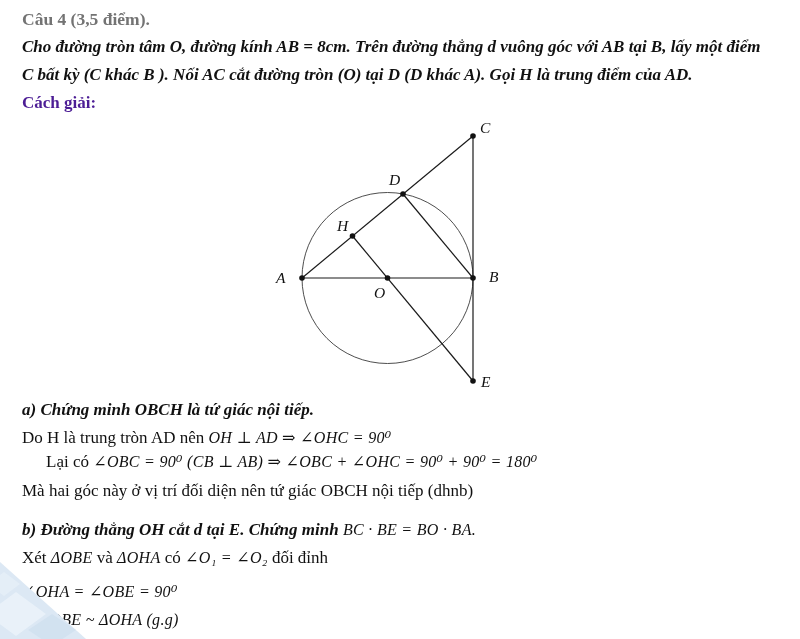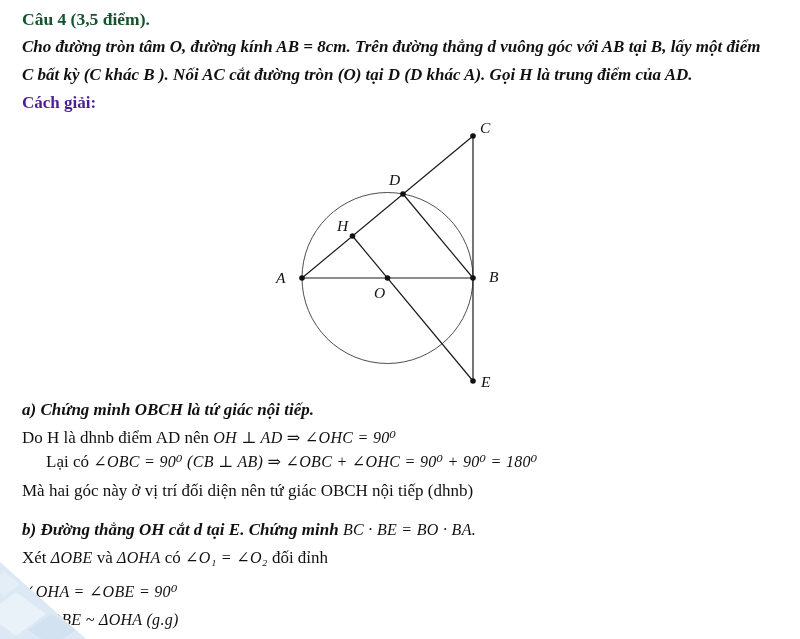--- a/index.html
+++ b/index.html
@@ -2,21 +2,21 @@
 <html><head>
 <meta charset="utf-8">
 <style>
   * { margin:0; padding:0; box-sizing:border-box; }
   html,body { width:800px; height:639px; background:#ffffff; overflow:hidden; }
   body { font-family:"Liberation Serif","DejaVu Serif",serif; color:#111; position:relative; }
   .page { position:absolute; left:0; top:0; width:800px; height:639px; background:#fff; }
 
   .line { position:absolute; left:22px; font-size:17px; white-space:nowrap; line-height:22px; }
   .bi { font-weight:bold; font-style:italic; }
-  .title-red { color:#14532d; font-weight:bold; font-size:17.5px; }
+  .title-red { color:#737373; font-weight:bold; font-size:17.5px; }
   .label-blue { color:#4c1d95; font-weight:bold; }
   .math { font-style:italic; font-size:16px; letter-spacing:0.3px; }
   .rm { font-style:normal; }
 
   .figure { position:absolute; left:250px; top:112px; width:300px; height:288px; }
   .figure svg { display:block; }
   .fig-label { font-family:"Liberation Serif","DejaVu Serif",serif; font-style:italic; font-size:15.5px; fill:#111; }
 
   .corner-decoration { position:absolute; left:0; top:544px; width:130px; height:95px; pointer-events:none; }
 </style>
@@ -58,21 +58,21 @@
       <text x="139" y="73" class="fig-label">D</text>
       <text x="231" y="275" class="fig-label">E</text>
       <text x="87" y="119" class="fig-label">H</text>
       <text x="124" y="186" class="fig-label">O</text>
     </svg>
   </div>
 
   <div class="line bi" style="top:399px;">a) Chứng minh OBCH là tứ giác nội tiếp.</div>
 
   <div class="line" style="top:427px;">
-    <span class="rm">Do H là dhnb điểm AD nên </span><span class="math">OH ⊥ AD ⇒ ∠OHC = 90⁰</span>
+    <span class="rm">Do H là trung tròn AD nên </span><span class="math">OH ⊥ AD ⇒ ∠OHC = 90⁰</span>
   </div>
 
   <div class="line" style="top:451px;margin-left:24px;">
     <span class="rm">Lại có </span><span class="math">∠OBC = 90⁰ (CB ⊥ AB) ⇒ ∠OBC + ∠OHC = 90⁰ + 90⁰ = 180⁰</span>
   </div>
 
   <div class="line" style="top:480px;text-align:right;">Mà hai góc này ở vị trí đối diện nên tứ giác OBCH nội tiếp (dhnb)</div>
 
   <div class="line" style="top:547px;">
     <span class="rm">Xét </span><span class="math">ΔOBE</span><span class="rm"> và </span><span class="math">ΔOHA</span><span class="rm"> có </span><span class="math">∠O₁ = ∠O₂</span><span class="rm"> đối đỉnh</span>

